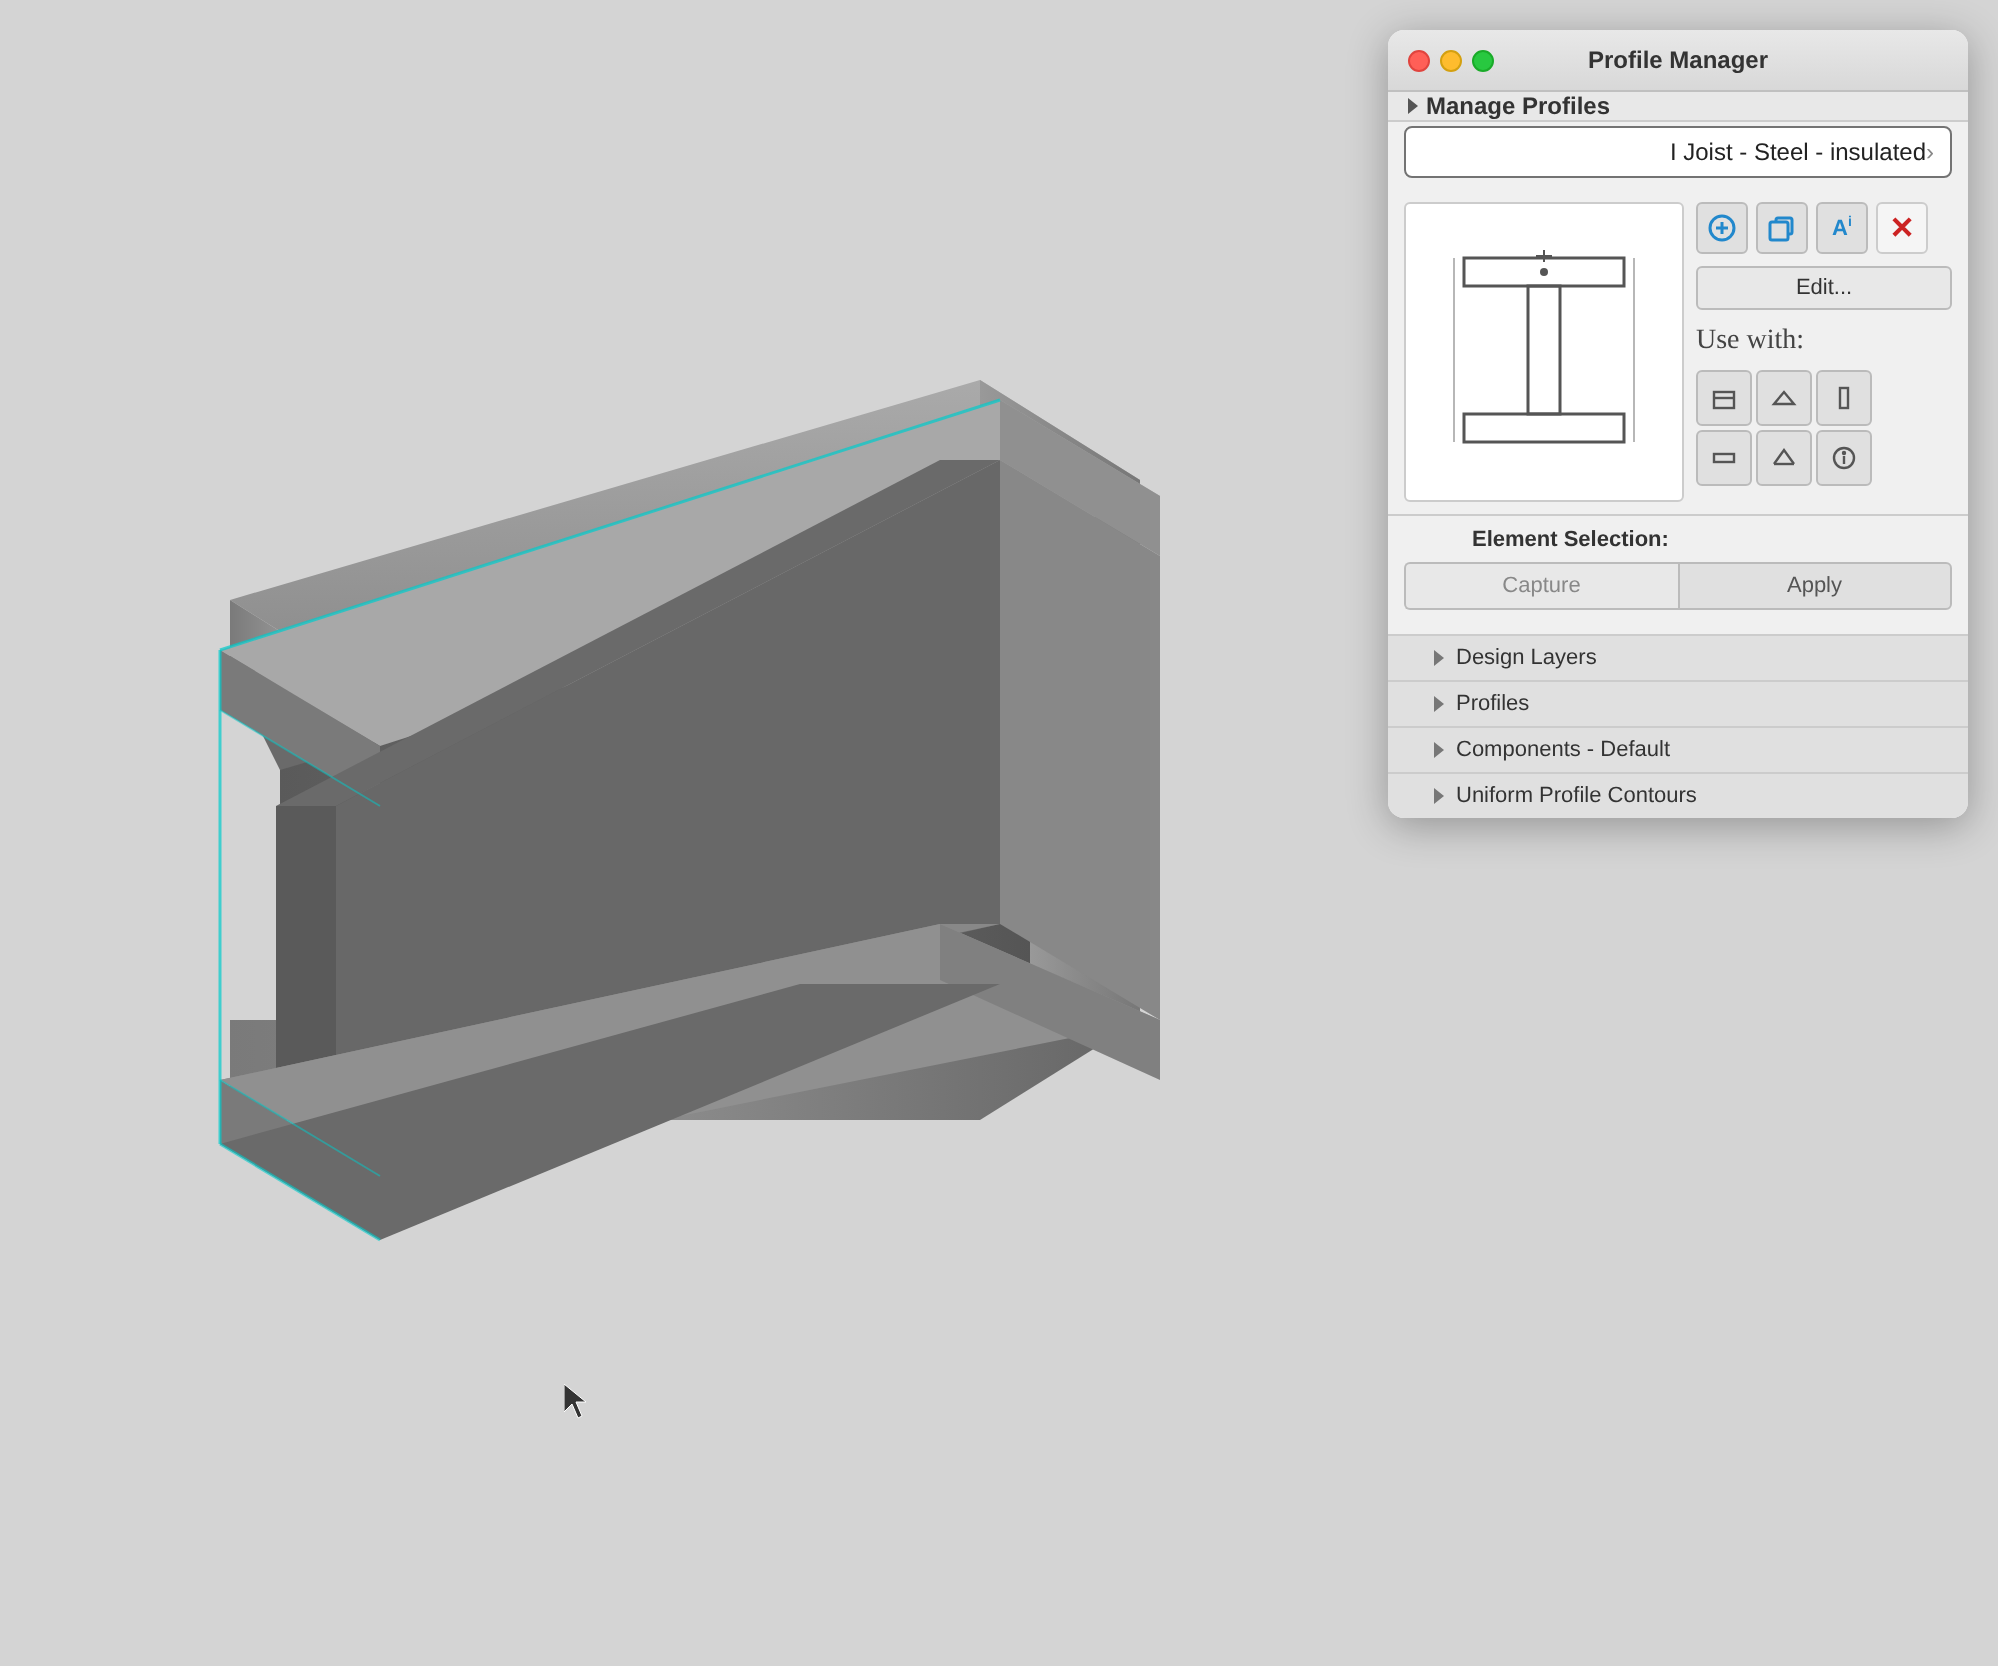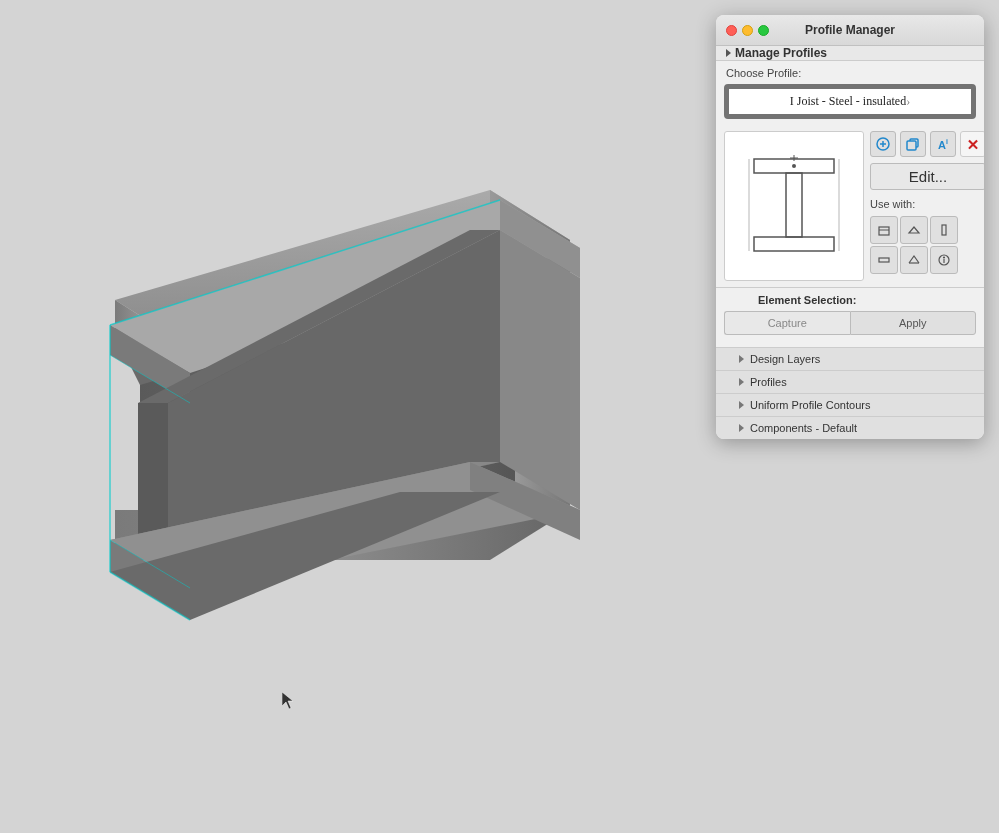--- a/index.html
+++ b/index.html
@@ -43,21 +43,21 @@
       width: 12px;
       height: 18px;
       pointer-events: none;
     }
 
     
     .panel {
       position: absolute;
       top: 15px;
       right: 15px;
-      width: 268px;
+      width: 290px;
       background: #f0f0f0;
       border-radius: 8px;
       box-shadow: 0 4px 20px rgba(0,0,0,0.3);
       overflow: hidden;
     }
 
     .panel-titlebar {
       background: linear-gradient(to bottom, #e8e8e8, #d8d8d8);
       border-bottom: 1px solid #c0c0c0;
       padding: 8px 10px;
@@ -115,30 +115,29 @@
 
     .choose-profile-label {
       font-size: 11px;
       color: #444;
       padding: 6px 10px 3px;
     }
 
     .profile-dropdown {
       margin: 2px 8px 6px;
       background: white;
-      border: 5px solid #737373;
+      border: 1px solid #737373;
       border-radius: 4px;
       padding: 5px 8px;
       display: flex;
       align-items: center;
-      justify-content: center;
+      justify-content: flex-end;
       cursor: pointer;
       font-size: 12px;
       color: #222;
-      font-family: Liberation Serif, serif;
     }
 
     .chevron-right {
       font-size: 12px;
       color: #888;
     }
 
     
     .preview-row {
       display: flex;
@@ -192,30 +191,31 @@
       border: 1px solid #ccc;
       font-size: 16px;
       font-weight: bold;
     }
 
     .edit-btn {
       background: #e8e8e8;
       border: 1px solid #bbb;
       border-radius: 3px;
       padding: 4px 10px;
-      font-size: 15px;
+      font-size: 11px;
       cursor: pointer;
       text-align: center;
       color: #333;
     }
 
     .use-with-label {
-      font-size: 11px;
+      font-size: 14px;
       color: #444;
       margin-top: 2px;
+      font-family: Liberation Serif, serif;
     }
 
     .use-with-grid {
       display: grid;
       grid-template-columns: repeat(3, 28px);
       grid-template-rows: repeat(2, 28px);
       gap: 2px;
     }
 
     .use-with-btn {
@@ -437,21 +437,20 @@
     <span class="panel-title">Profile Manager</span>
   </div>
 
   <div class="panel-section">
     <div class="manage-profiles-header">
       <span class="triangle-icon"></span>
       <span>Manage Profiles</span>
     </div>
   </div>
 
-  <div class="choose-profile-label">Choose Profile:</div>
 
   <div class="profile-dropdown">
     <span>I Joist - Steel - insulated</span>
     <span class="chevron-right">›</span>
   </div>
 
   <div class="preview-row">
 
     <div class="profile-preview">
       <svg class="ibeam-preview-svg" viewBox="0 0 110 130" xmlns="http://www.w3.org/2000/svg">
@@ -556,20 +555,20 @@
   <div class="collapsible-row">
     <span class="tri"></span>
     <span>Design Layers</span>
   </div>
   <div class="collapsible-row">
     <span class="tri"></span>
     <span>Profiles</span>
   </div>
   <div class="collapsible-row">
     <span class="tri"></span>
-    <span>Uniform Profile Contours</span>
+    <span>Components - Default</span>
   </div>
   <div class="collapsible-row">
     <span class="tri"></span>
-    <span>Components - Default</span>
+    <span>Uniform Profile Contours</span>
   </div>
 
 </div>
 
 </body></html>

